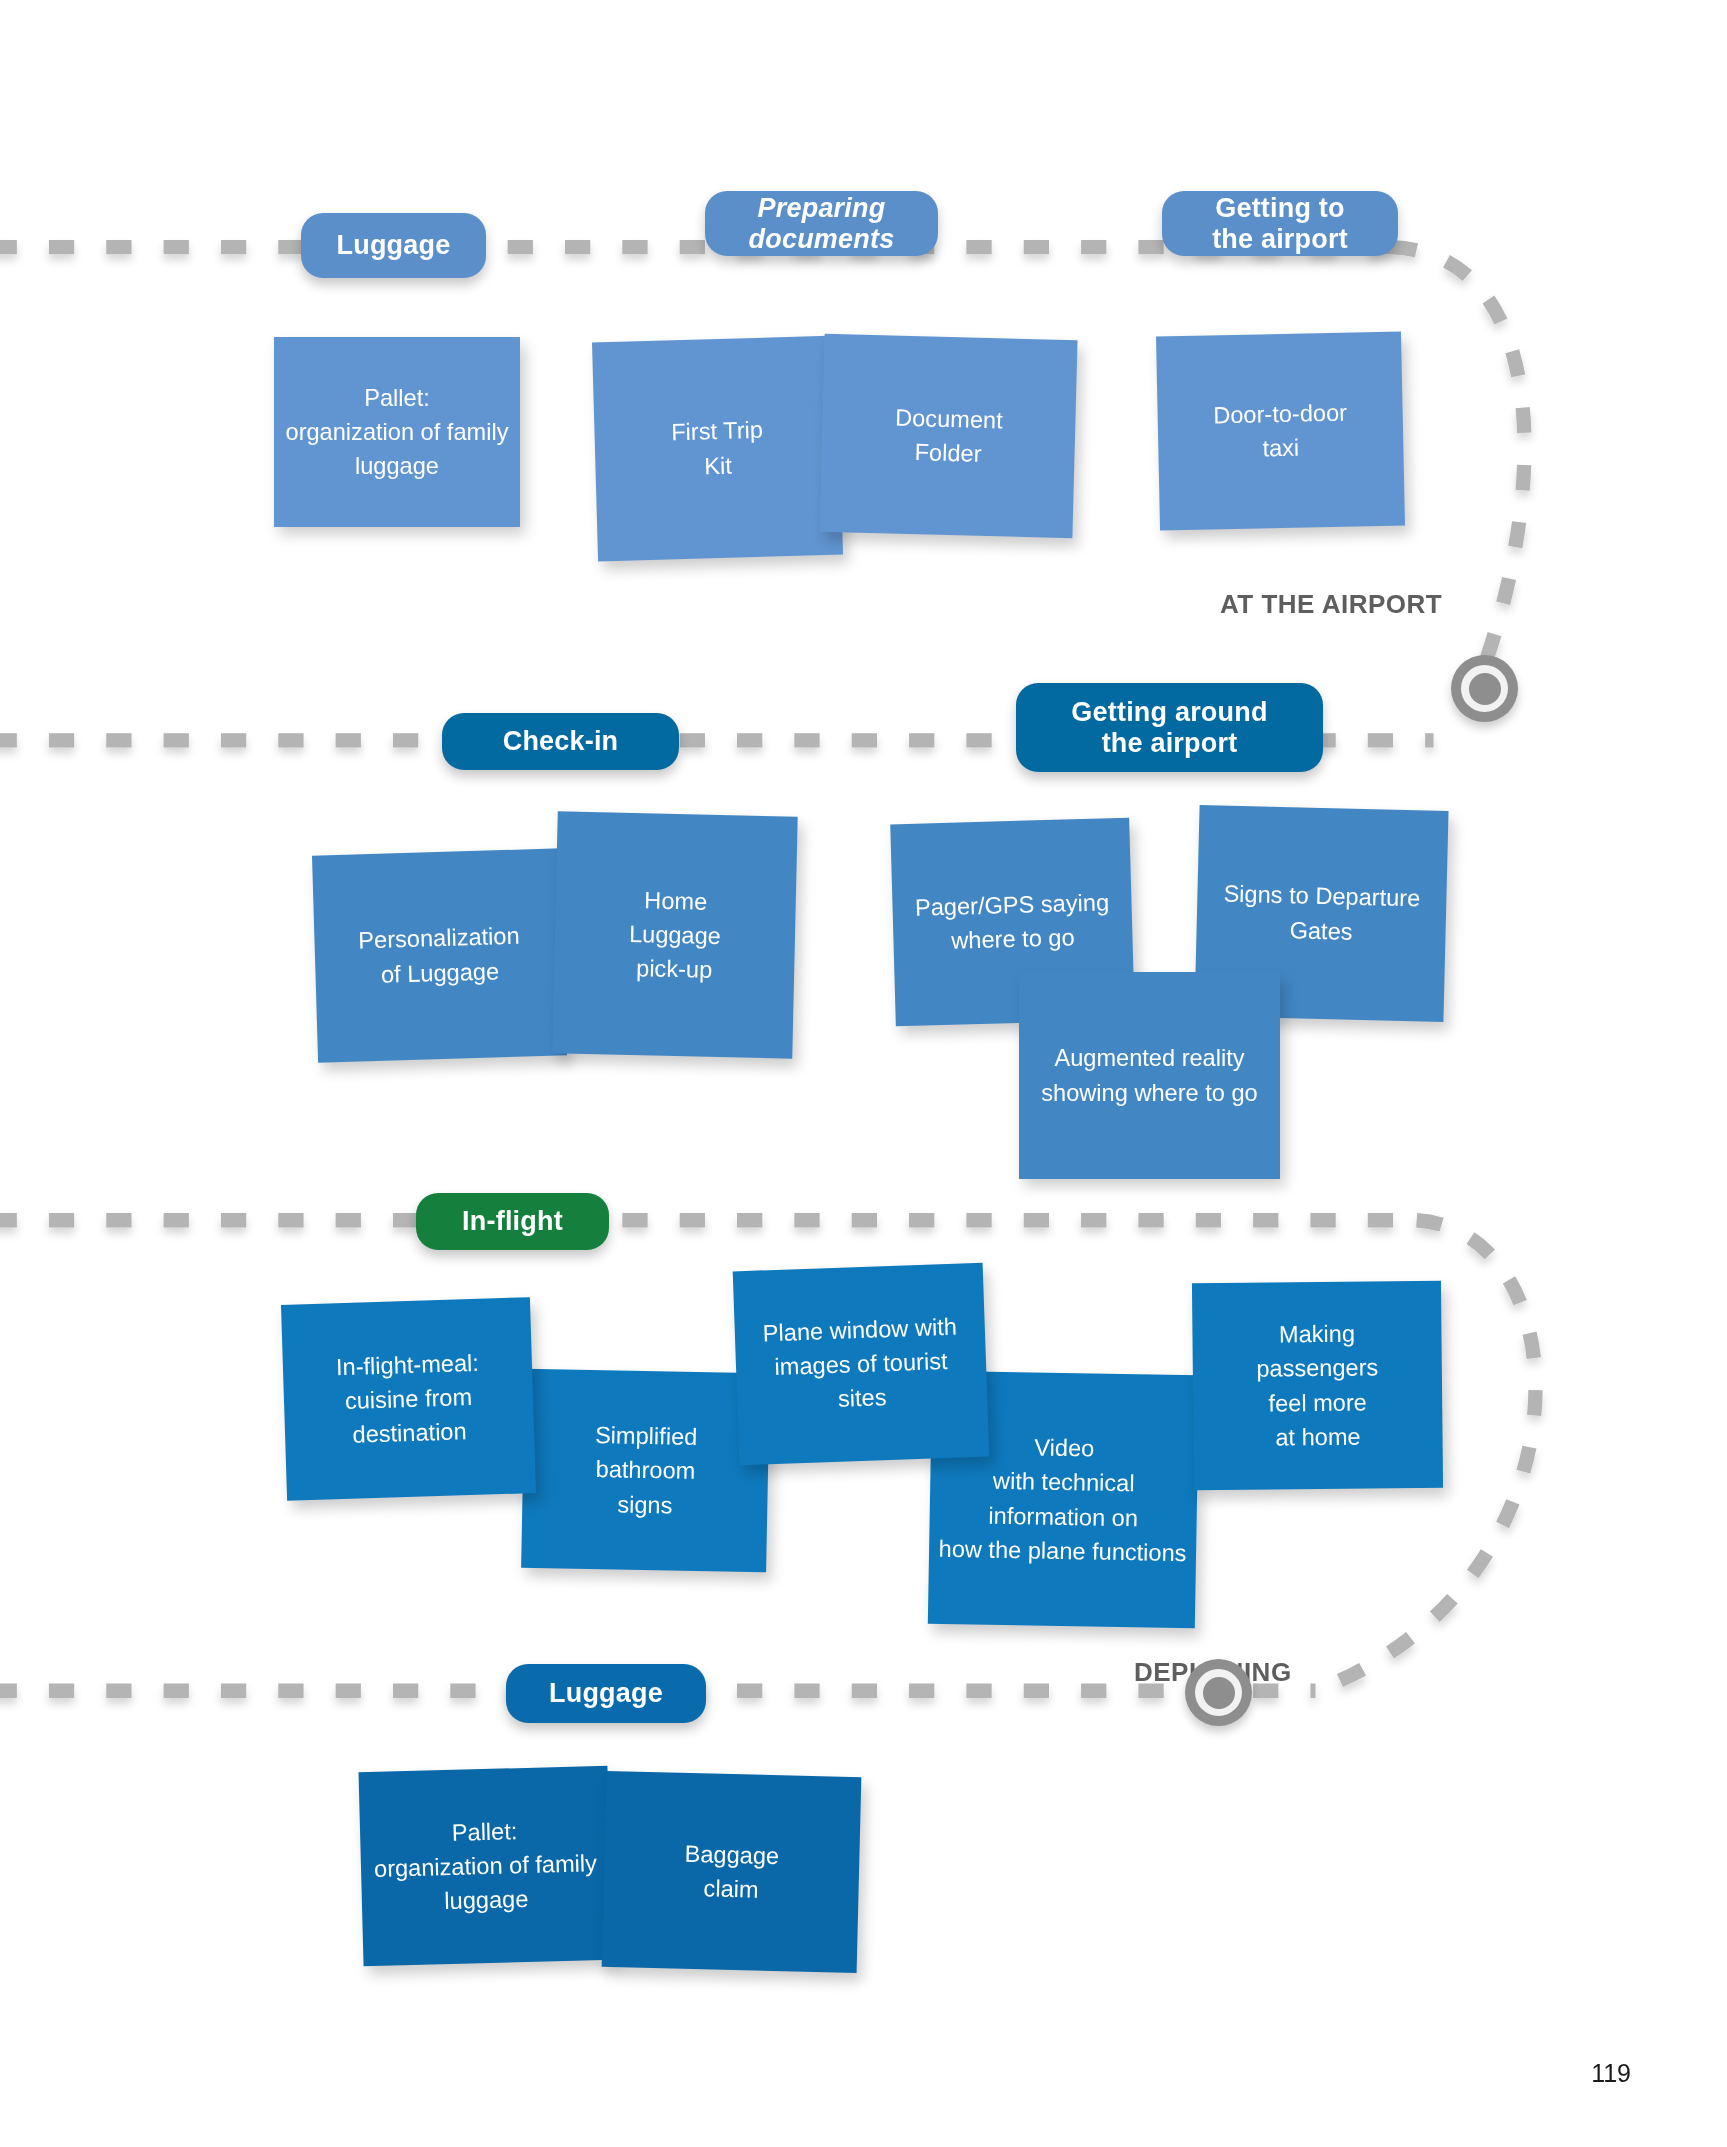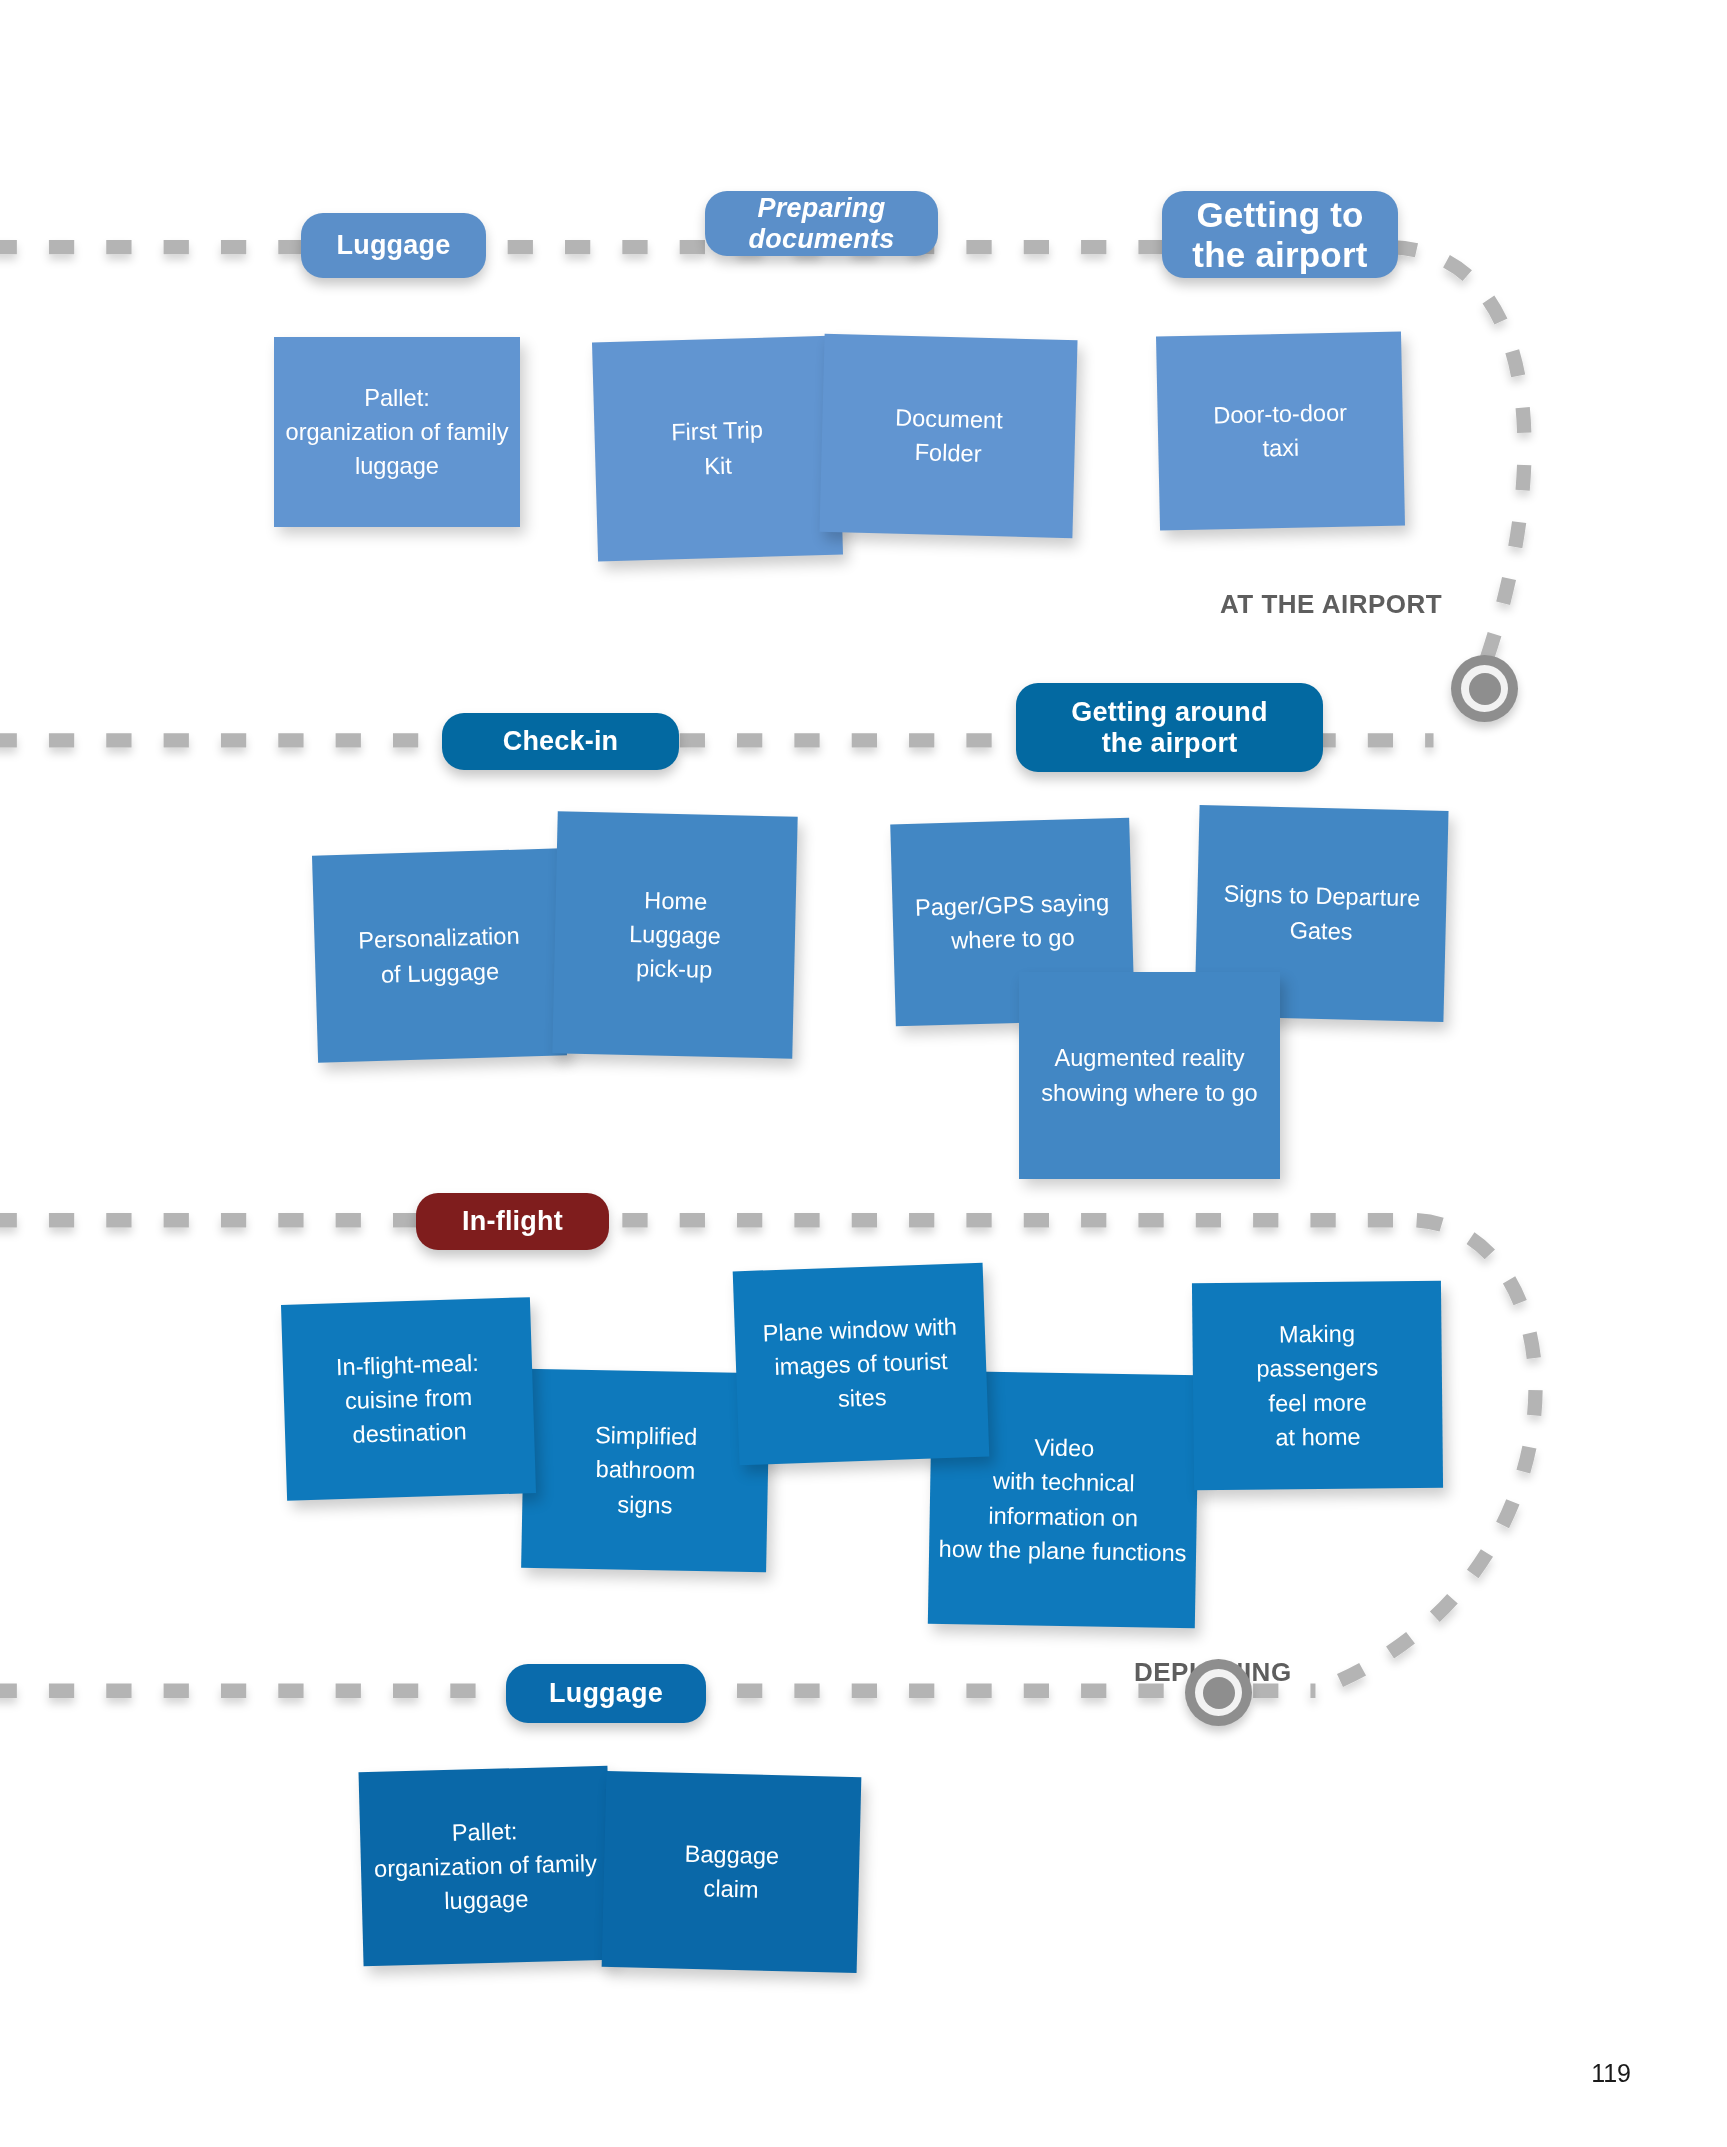--- a/index.html
+++ b/index.html
@@ -23,21 +23,21 @@
     color:#ffffff;
     font-weight:bold;
     border-radius:22px;
     box-shadow:0 6.7px 11.8px rgba(0,0,0,.22);
     line-height:1.14;
     letter-spacing:0.2px;
     z-index:6;
   }
   .pill.l1{background:#5B8FC9;}
   .pill.l2{background:#0369a1;}
-  .pill.l3{background:#7f1d1d;}
+  .pill.l3{background:#15803d;}
   .pill.l4{background:#0A6BAC;}
 
   
   .card{
     position:absolute;
     display:flex;align-items:center;justify-content:center;
     text-align:center;
     color:#ffffff;
     font-weight:400;
     line-height:1.45;
@@ -115,21 +115,21 @@
 
   <div class="pill l1" style="left:301px;top:213px;width:185px;height:65px;font-size:27px;">
     <span>Luggage</span>
   </div>
 
   <div class="pill l1" style="left:705px;top:191px;width:233px;height:65px;font-size:27px;white-space:pre-line;font-style:italic;">
     <span>Preparing
 documents</span>
   </div>
 
-  <div class="pill l1" style="left:1162px;top:191px;width:236px;height:87px;font-size:35px;white-space:pre-line;">
+  <div class="pill l1" style="left:1162px;top:191px;width:236px;height:65px;font-size:27px;white-space:pre-line;">
     <span>Getting to
 the airport</span>
   </div>
 
   <div class="card c1" style="left:274px;top:337px;width:246px;height:190px;font-size:23.6px;white-space:pre-line;">
     <span>Pallet:
 organization of family
 luggage</span>
   </div>
 

